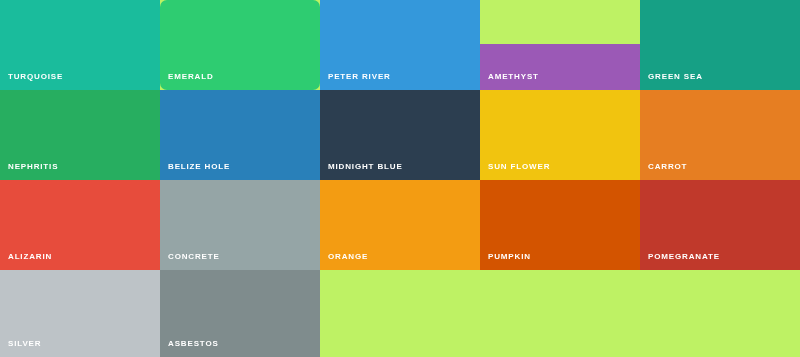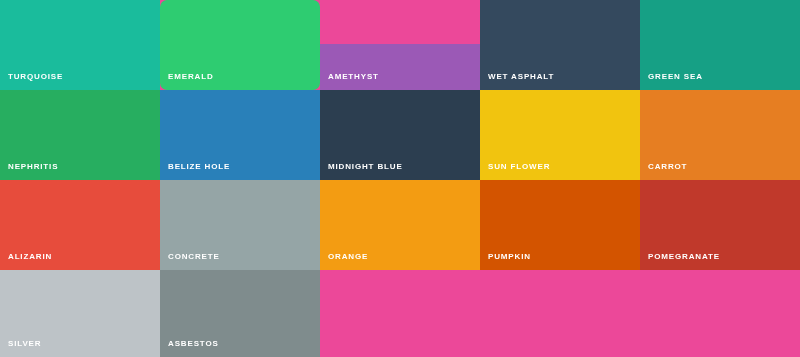--- a/index.html
+++ b/index.html
@@ -37,32 +37,32 @@
     line-height: 10px;
     color: #ffffff;
     white-space: nowrap;
     text-transform: uppercase;
     -webkit-font-smoothing: antialiased;
   }
 </style>
 </head>
 <body>
 
-<div id="palette-grid" style="background: #ec4899;">
+<div id="palette-grid" style="background: #bef264;">
     <div class="swatch" style="background: rgb(26, 188, 156);">
       <span class="swatch-label" style="color: rgb(255, 255, 255);">TURQUOISE</span>
     </div>
     <div class="swatch" style="background: rgb(46, 204, 113); border-radius: 7px;">
       <span class="swatch-label" style="color: rgb(255, 255, 255);">EMERALD</span>
     </div>
+    <div class="swatch" style="background: rgb(52, 152, 219);">
+      <span class="swatch-label" style="color: rgb(255, 255, 255);">PETER RIVER</span>
+    </div>
     <div class="swatch" style="background: rgb(155, 89, 182); margin-top: 44px;">
       <span class="swatch-label" style="color: rgb(255, 255, 255);">AMETHYST</span>
-    </div>
-    <div class="swatch" style="background: rgb(52, 73, 94);">
-      <span class="swatch-label" style="color: rgb(255, 255, 255);">WET ASPHALT</span>
     </div>
     <div class="swatch" style="background: rgb(22, 160, 133);">
       <span class="swatch-label" style="color: rgb(255, 255, 255);">GREEN SEA</span>
     </div>
     <div class="swatch" style="background: rgb(39, 174, 96);">
       <span class="swatch-label" style="color: rgb(255, 255, 255);">NEPHRITIS</span>
     </div>
     <div class="swatch" style="background: rgb(41, 128, 185);">
       <span class="swatch-label" style="color: rgb(255, 255, 255);">BELIZE HOLE</span>
     </div>

